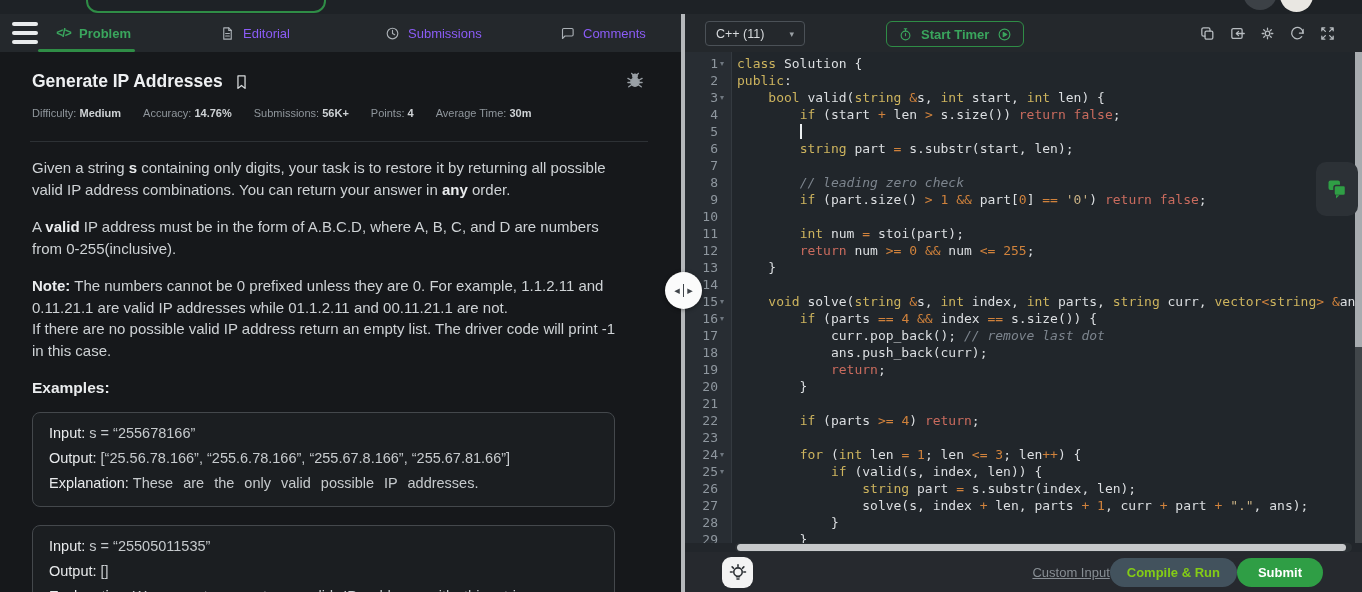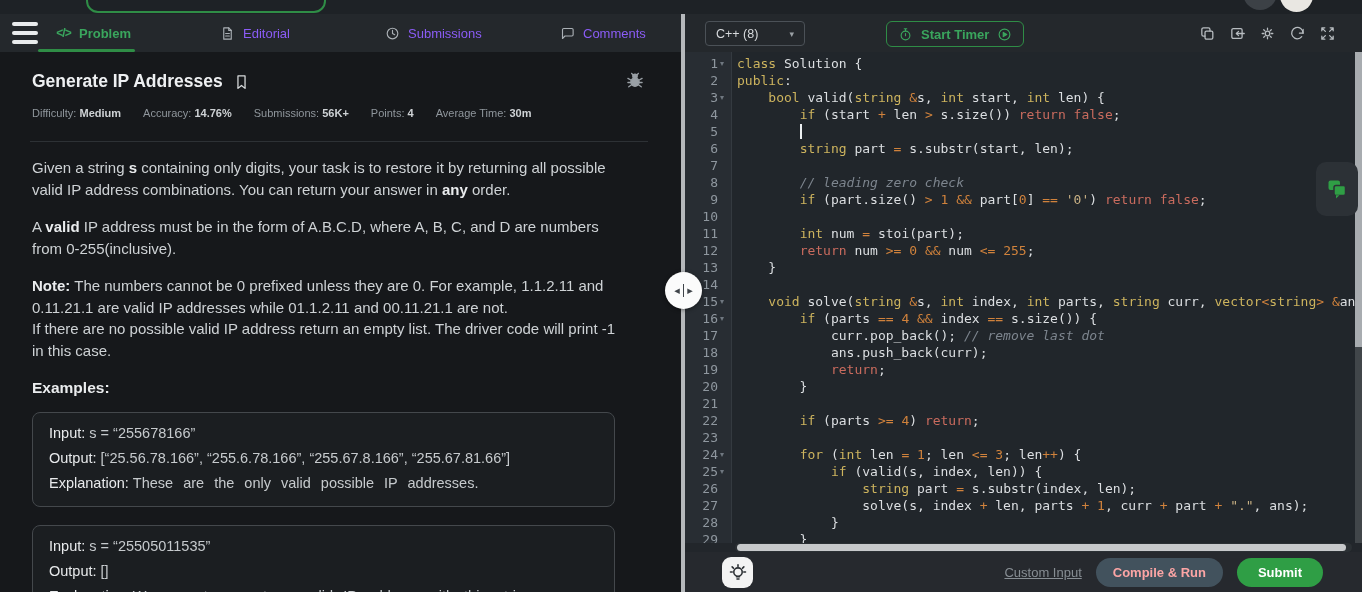--- a/index.html
+++ b/index.html
@@ -83,24 +83,24 @@
   #vscroll{position:absolute;right:0;top:38px;width:7px;height:491px;background:#41464a;cursor:pointer;}
   #vthumb{position:absolute;top:0;left:0;width:7px;height:295px;background:#a8acb0;}
 
   #chat-btn{position:absolute;left:631px;top:148px;width:42px;height:54px;border-radius:10px;background:#2c3136;
             display:flex;align-items:center;justify-content:center;cursor:pointer;}
   #chat-btn .ico{width:24px;height:24px;color:#2f9e45;}
 
   #rfooter{position:absolute;left:0;top:538px;width:677px;height:40px;background:#26292e;}
   #bulb-btn{position:absolute;left:37px;top:5px;width:31px;height:31px;border-radius:9px;background:#f3f3f3;
             display:flex;align-items:center;justify-content:center;cursor:pointer;color:#2b2f33;}
-  #footer-right{position:absolute;right:39px;top:0;height:40px;display:flex;align-items:center;gap:14px;}
+  #footer-right{position:absolute;right:39px;top:0;height:40px;display:flex;align-items:center;gap:0;}
   #custom-input{color:#878e94;font-size:13px;text-decoration:underline;cursor:pointer;}
   .pill-btn{height:29px;border-radius:16px;display:flex;align-items:center;font-size:13px;font-weight:bold;cursor:pointer;border:none;}
-  #compile-btn{background:#42525d;color:#fca5a5;padding:0 17px;}
+  #compile-btn{background:#42525d;color:#84cc16;padding:0 17px;}
   #submit-btn{background:#2f9e45;color:#ffffff;padding:0 21px;}
 </style>
 </head>
 <body>
 
 <div id="topstrip">
   <div id="search-remnant"></div>
   <div class="avatar dark"></div>
   <div class="avatar light"></div>
 </div>
@@ -200,21 +200,21 @@
 <div id="divider-bar"></div>
 <div id="resize-handle">
   <span>◂</span>
   <span class="mid"></span>
   <span>▸</span>
 </div>
 
 <div id="right-panel">
   <div id="rtoolbar">
     <div id="lang-select">
-      <span>C++ (8)</span>
+      <span>C++ (11)</span>
       <span id="lang-caret">▾</span>
     </div>
     <div id="timer-btn">
       <span class="ico">
           <svg viewBox="0 0 24 24" width="100%" height="100%" fill="none" stroke="currentColor" stroke-width="1.8" stroke-linecap="round" stroke-linejoin="round">
             <circle cx="12" cy="13.5" r="7"></circle>
             <path d="M12 10.5v3.5M10 2.8h4M12 2.8v3.2"></path>
           </svg>
         </span>
       <span>Start Timer</span>

